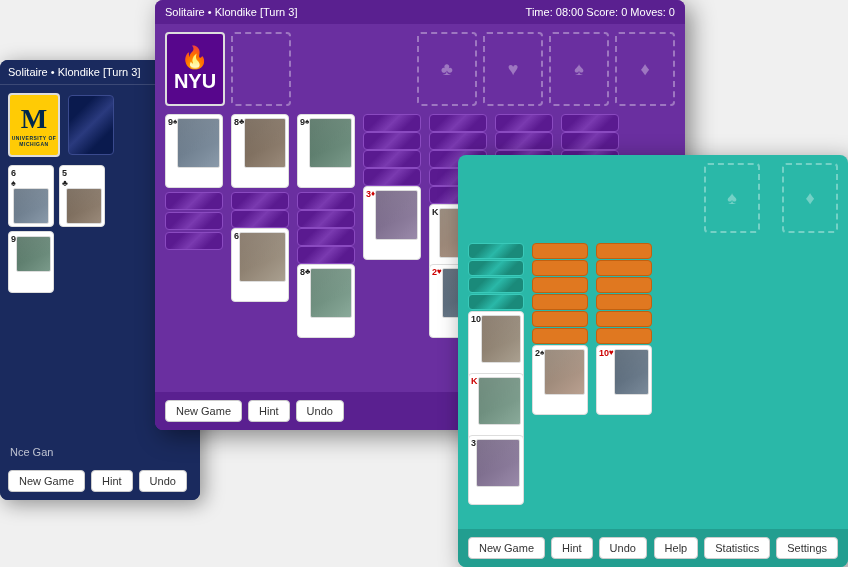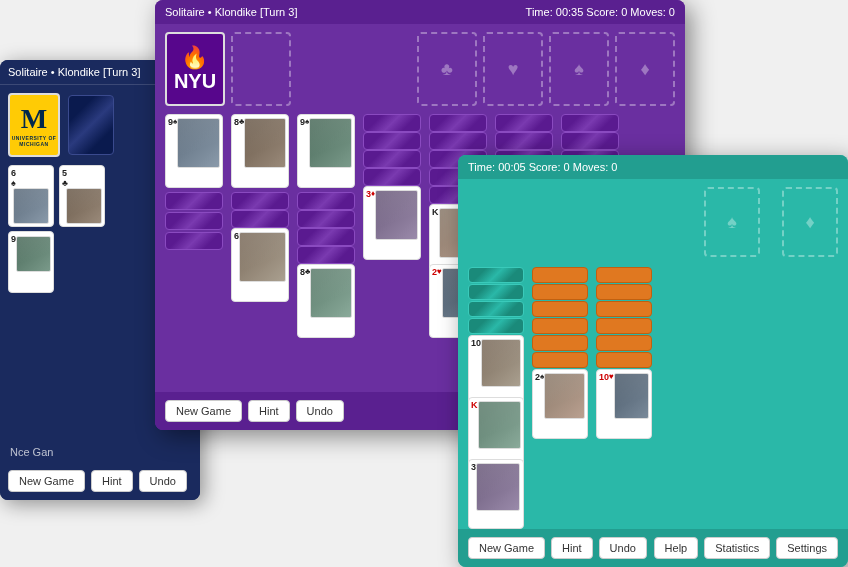--- a/index.html
+++ b/index.html
@@ -287,21 +287,21 @@
   <div class="back-button-bar">
     <button class="btn">New Game</button>
     <button class="btn">Hint</button>
     <button class="btn">Undo</button>
   </div>
 </div>
 
 <div class="window-mid">
   <div class="title-bar">
     <span>Solitaire • Klondike [Turn 3]</span>
-    <span class="stats-bar">Time: 00:35  Score: 0  Moves: 0</span>
+    <span class="stats-bar">Time: 08:00  Score: 0  Moves: 0</span>
   </div>
   <div class="game-area">
 
     <div class="mid-top-row">
 
       <div class="nyu-logo logo-card" style="width:60px;height:74px;">
         <div class="torch">🔥</div>
         <div style="font-size:20px;font-weight:900;color:#fff;">NYU</div>
       </div>
 
@@ -427,23 +427,20 @@
     </div>
     <div style="display:flex;gap:6px;">
       <button class="btn">Help</button>
       <button class="btn">Statistics</button>
       <button class="btn">Settings</button>
     </div>
   </div>
 </div>
 
 <div class="window-front">
-  <div class="title-bar">
-    <span class="stats-bar">Time: 00:05  Score: 0  Moves: 0</span>
-  </div>
   <div class="game-area">
 
     <div style="display:flex;gap:6px;margin-bottom:10px;justify-content:flex-end;">
       <div class="card-placeholder" style="width:56px;height:70px;">♠</div>
       <div style="width:10px;"></div>
       <div class="card-placeholder" style="width:56px;height:70px;">♦</div>
     </div>
 
     <div style="display:flex;gap:6px;">
 

